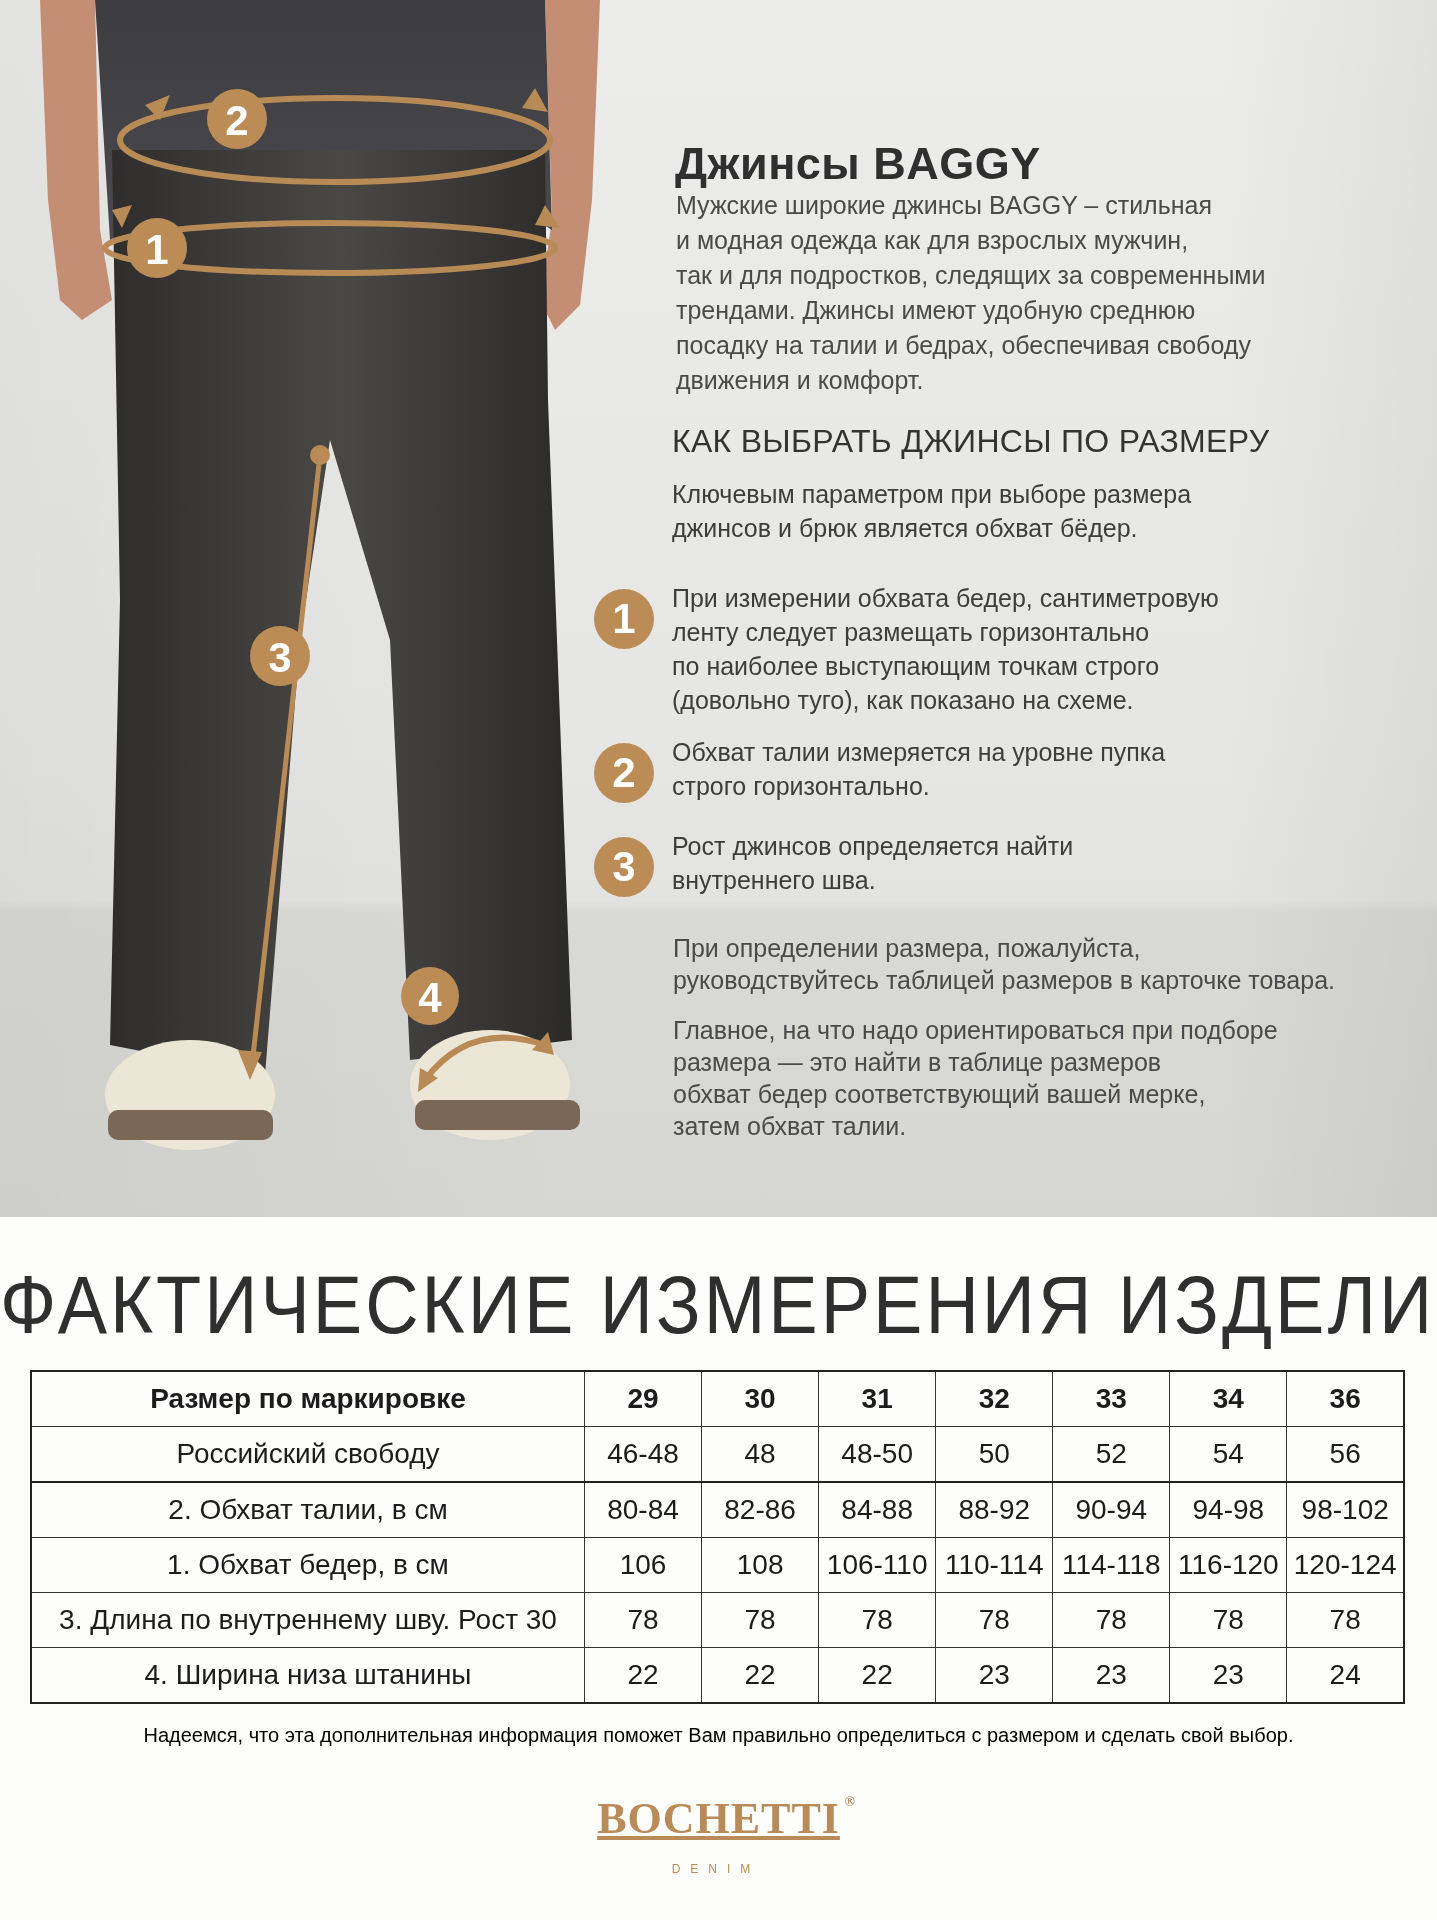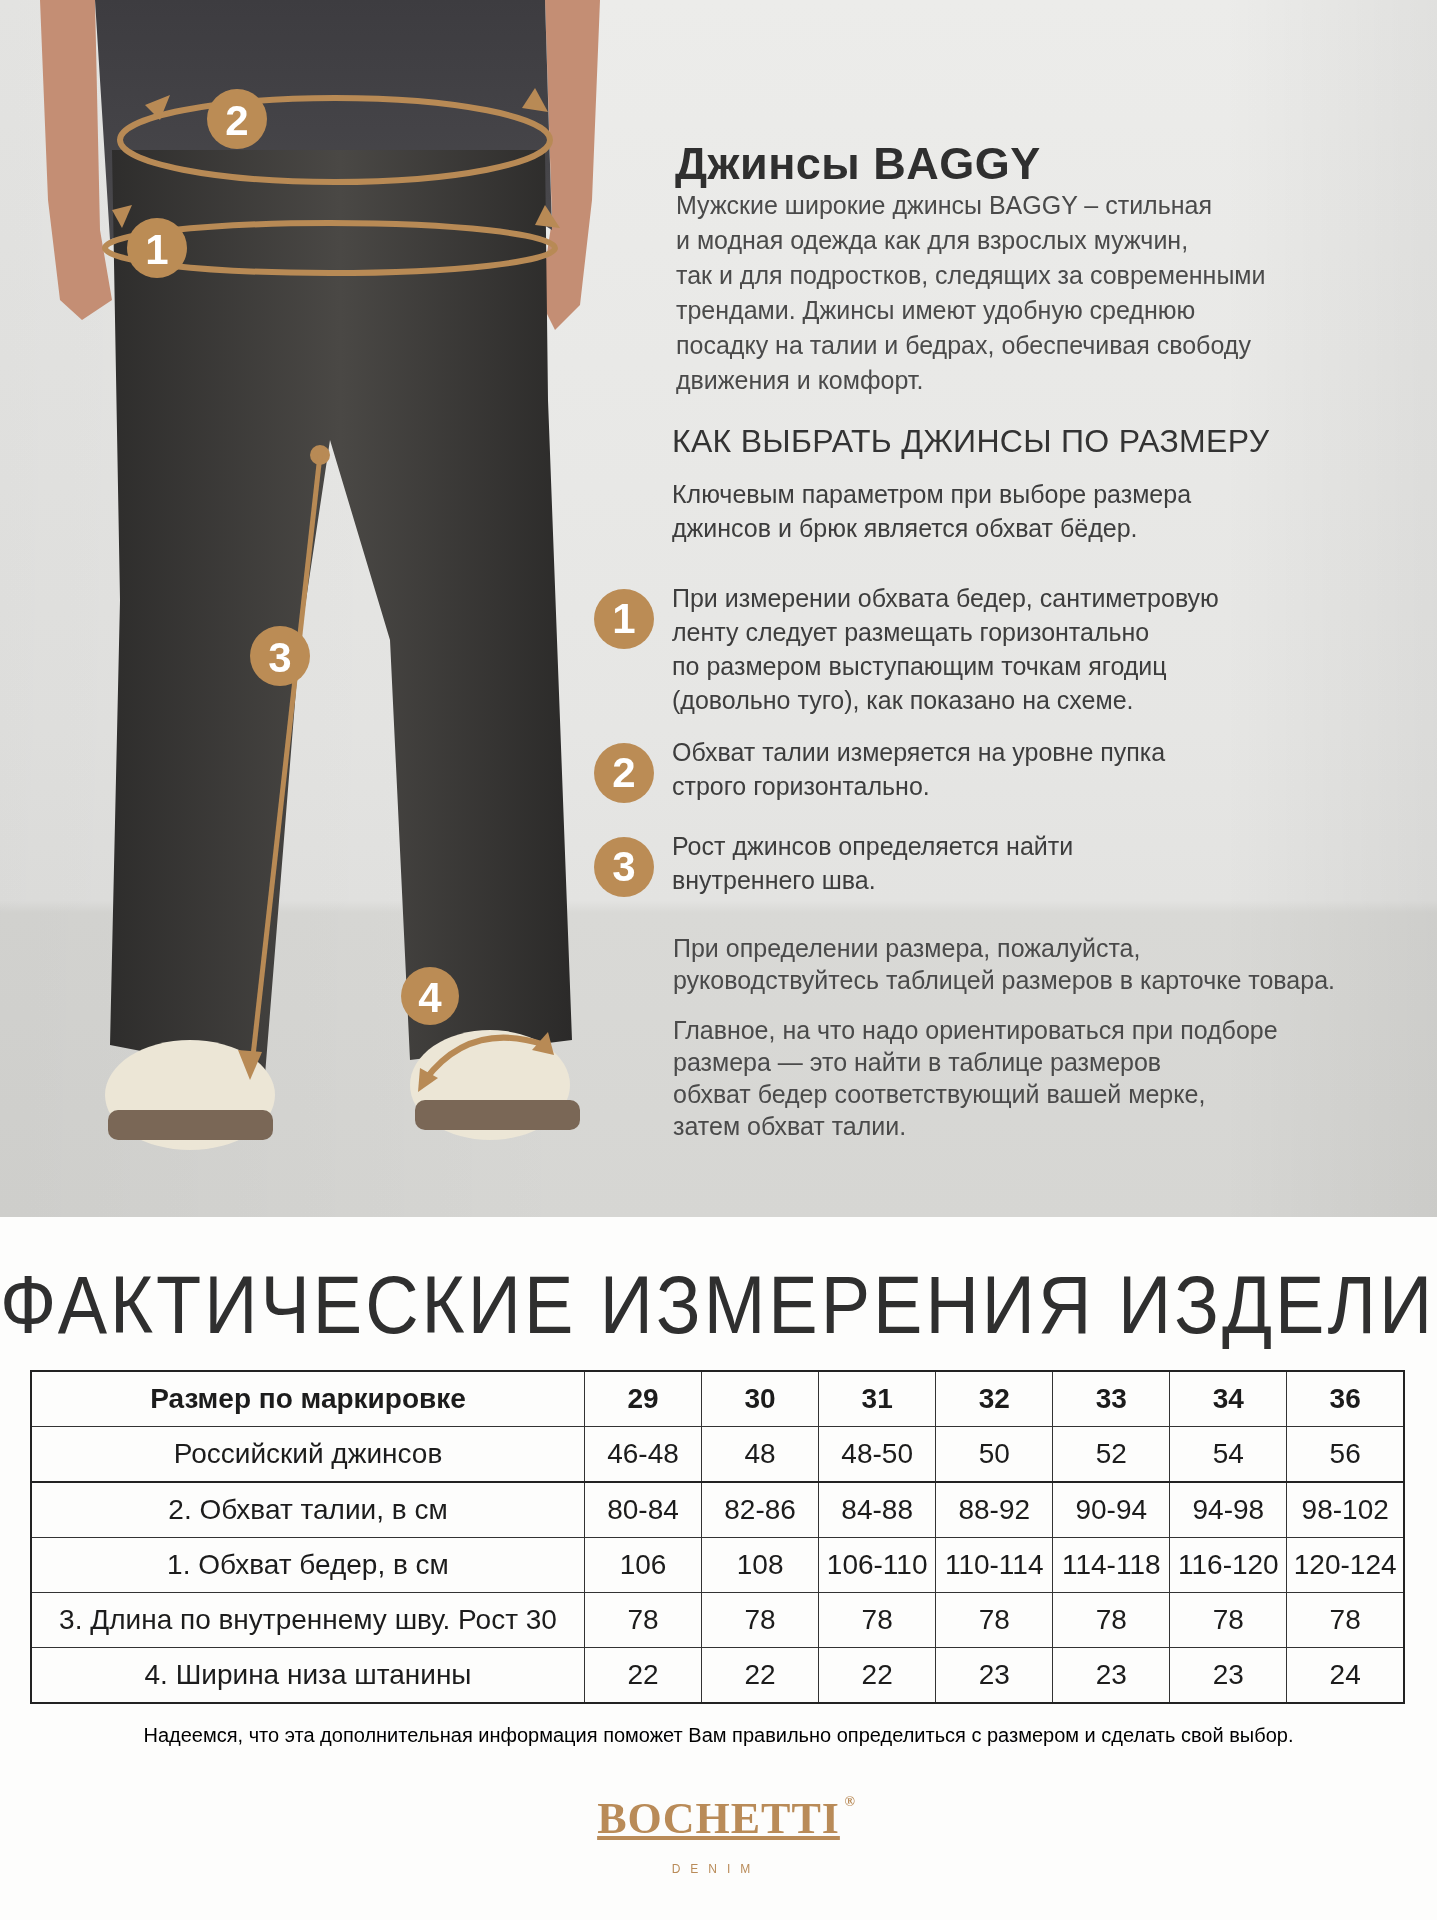--- a/index.html
+++ b/index.html
@@ -115,21 +115,21 @@
   <div class="t-lead">
     <div>Ключевым параметром при выборе размера</div>
     <div>джинсов и брюк является обхват бёдер.</div>
   </div>
 
   <div class="step" style="top:589px;">
     <div class="step-circle">1</div>
     <div class="step-text">
       <div>При измерении обхвата бедер, сантиметровую</div>
       <div>ленту следует размещать горизонтально</div>
-      <div>по размером выступающим точкам ягодиц</div>
+      <div>по наиболее выступающим точкам строго</div>
       <div>(довольно туго), как показано на схеме.</div>
     </div>
   </div>
 
   <div class="step" style="top:743px;">
     <div class="step-circle">2</div>
     <div class="step-text">
       <div>Обхват талии измеряется на уровне пупка</div>
       <div>строго горизонтально.</div>
     </div>
@@ -164,21 +164,21 @@
     <td class="lbl">Размер по маркировке</td>
     <td>29</td>
     <td>30</td>
     <td>31</td>
     <td>32</td>
     <td>33</td>
     <td>34</td>
     <td>36</td>
   </tr>
   <tr class="thick">
-    <td class="lbl">Российский джинсов</td>
+    <td class="lbl">Российский свободу</td>
     <td>46-48</td>
     <td>48</td>
     <td>48-50</td>
     <td>50</td>
     <td>52</td>
     <td>54</td>
     <td>56</td>
   </tr>
   <tr>
     <td class="lbl">2. Обхват талии, в см</td>

